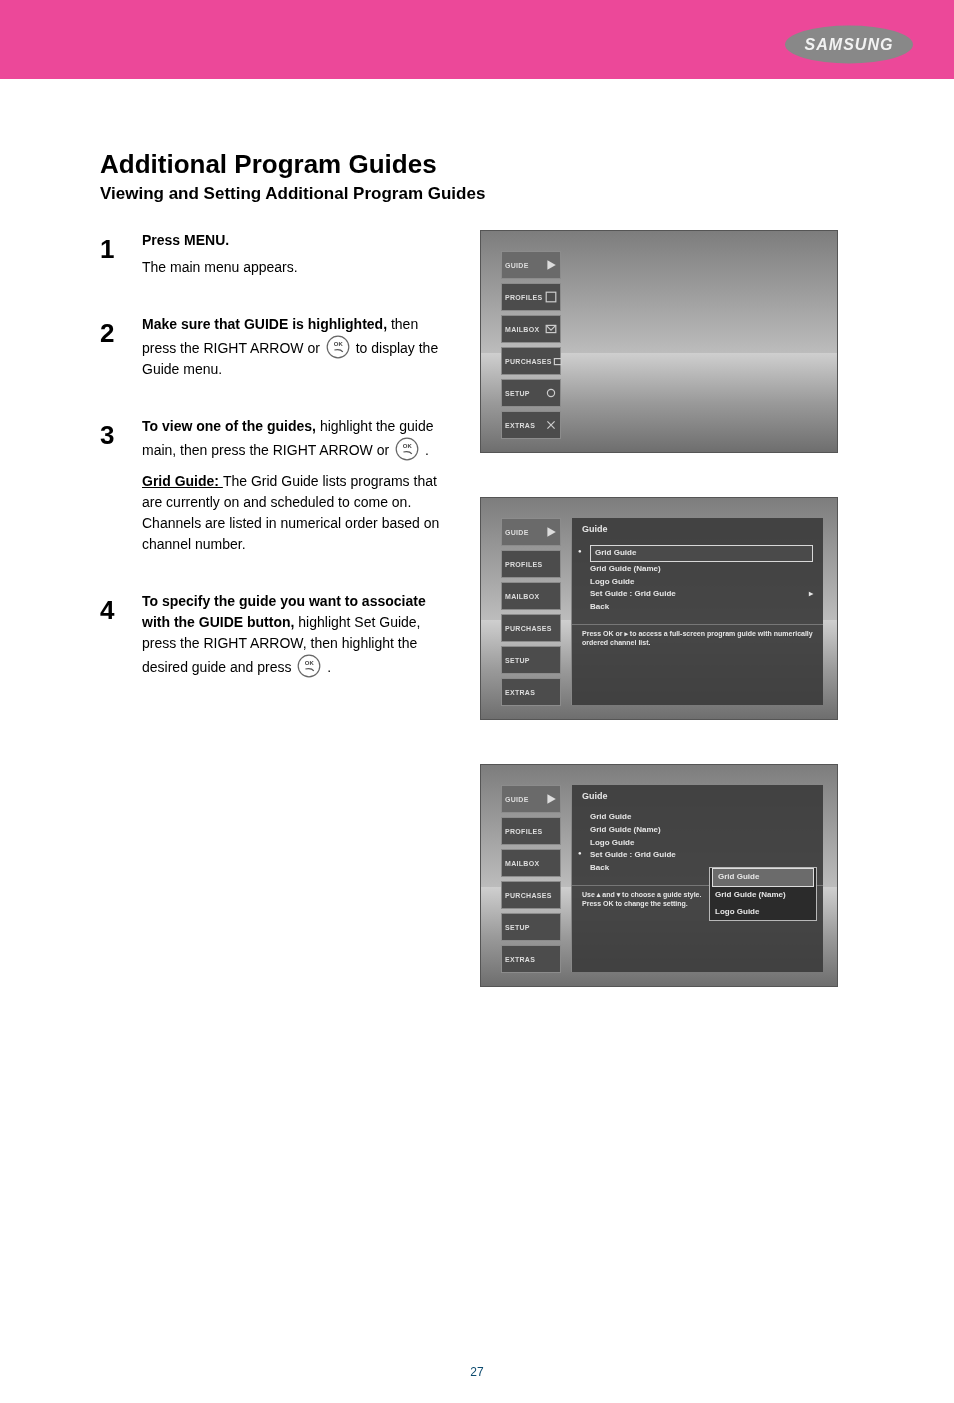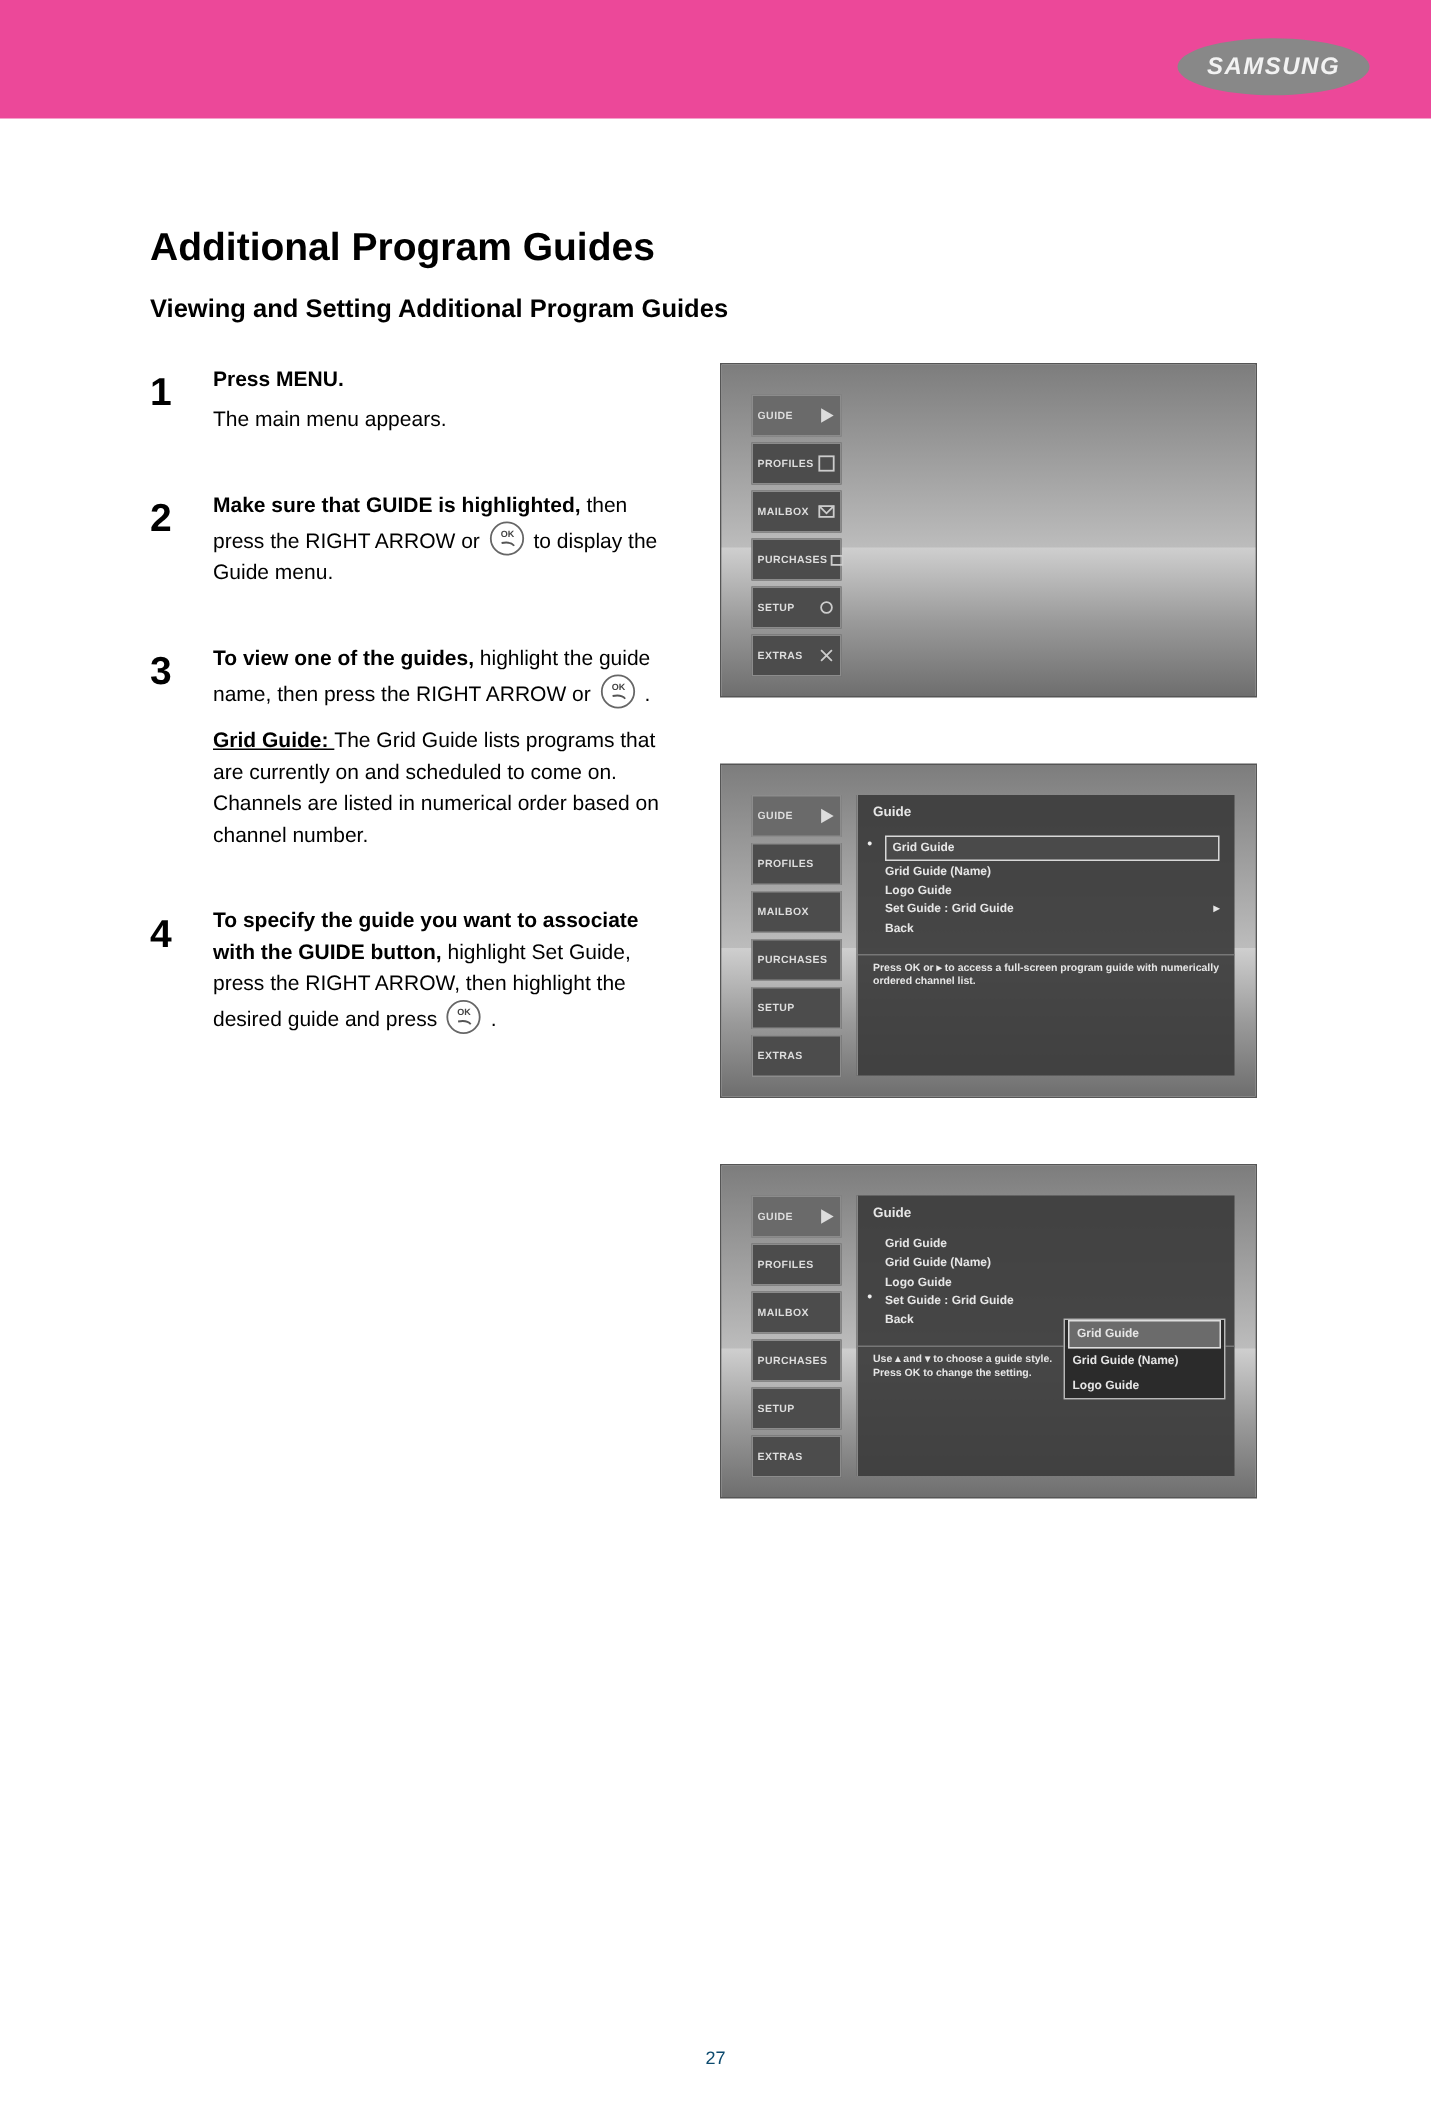--- a/index.html
+++ b/index.html
@@ -20,21 +20,21 @@
     position:absolute; right:40px; top:22px;
     width:130px; height:45px;
   }
   .brand svg { width:100%; height:100%; }
 
   .page {
     padding:40px 60px 0 100px;
   }
 
   .heading1 {
-    font-size:26px; font-weight:bold; margin:30px 0 16px 0;
+    font-size:26px; font-weight:bold; margin:30px 0 4px 0;
   }
   .subhead {
     font-size:17px; font-weight:bold; margin:4px 0 26px 0;
   }
 
   
   .cols { display:flex; gap:40px; }
   .left { flex:0 0 340px; }
   .right { flex:1; }
 
@@ -159,21 +159,21 @@
               </svg>
           </span>
           <span> to display the Guide menu.</span>
         </div>
       </div>
 
       <div class="step">
         <div class="num">3</div>
         <div class="body">
           <span class="first">To view one of the guides,</span>
-          <span> highlight the guide name, then press the RIGHT ARROW or </span>
+          <span> highlight the guide main, then press the RIGHT ARROW or </span>
           <span class="ok-icon">
             <svg viewBox="0 0 40 40">
                 <circle cx="20" cy="20" r="18" fill="none" stroke="#666" stroke-width="2"></circle>
                 <text x="13" y="18" font-size="10" fill="#444" font-weight="bold">OK</text>
                 <path d="M14 25 Q24 23 28 28" stroke="#555" stroke-width="2" fill="none"></path>
               </svg>
           </span>
           <span>.</span>
           <div class="sub" style="margin-top:10px">
             <span class="label">Grid Guide: </span>

